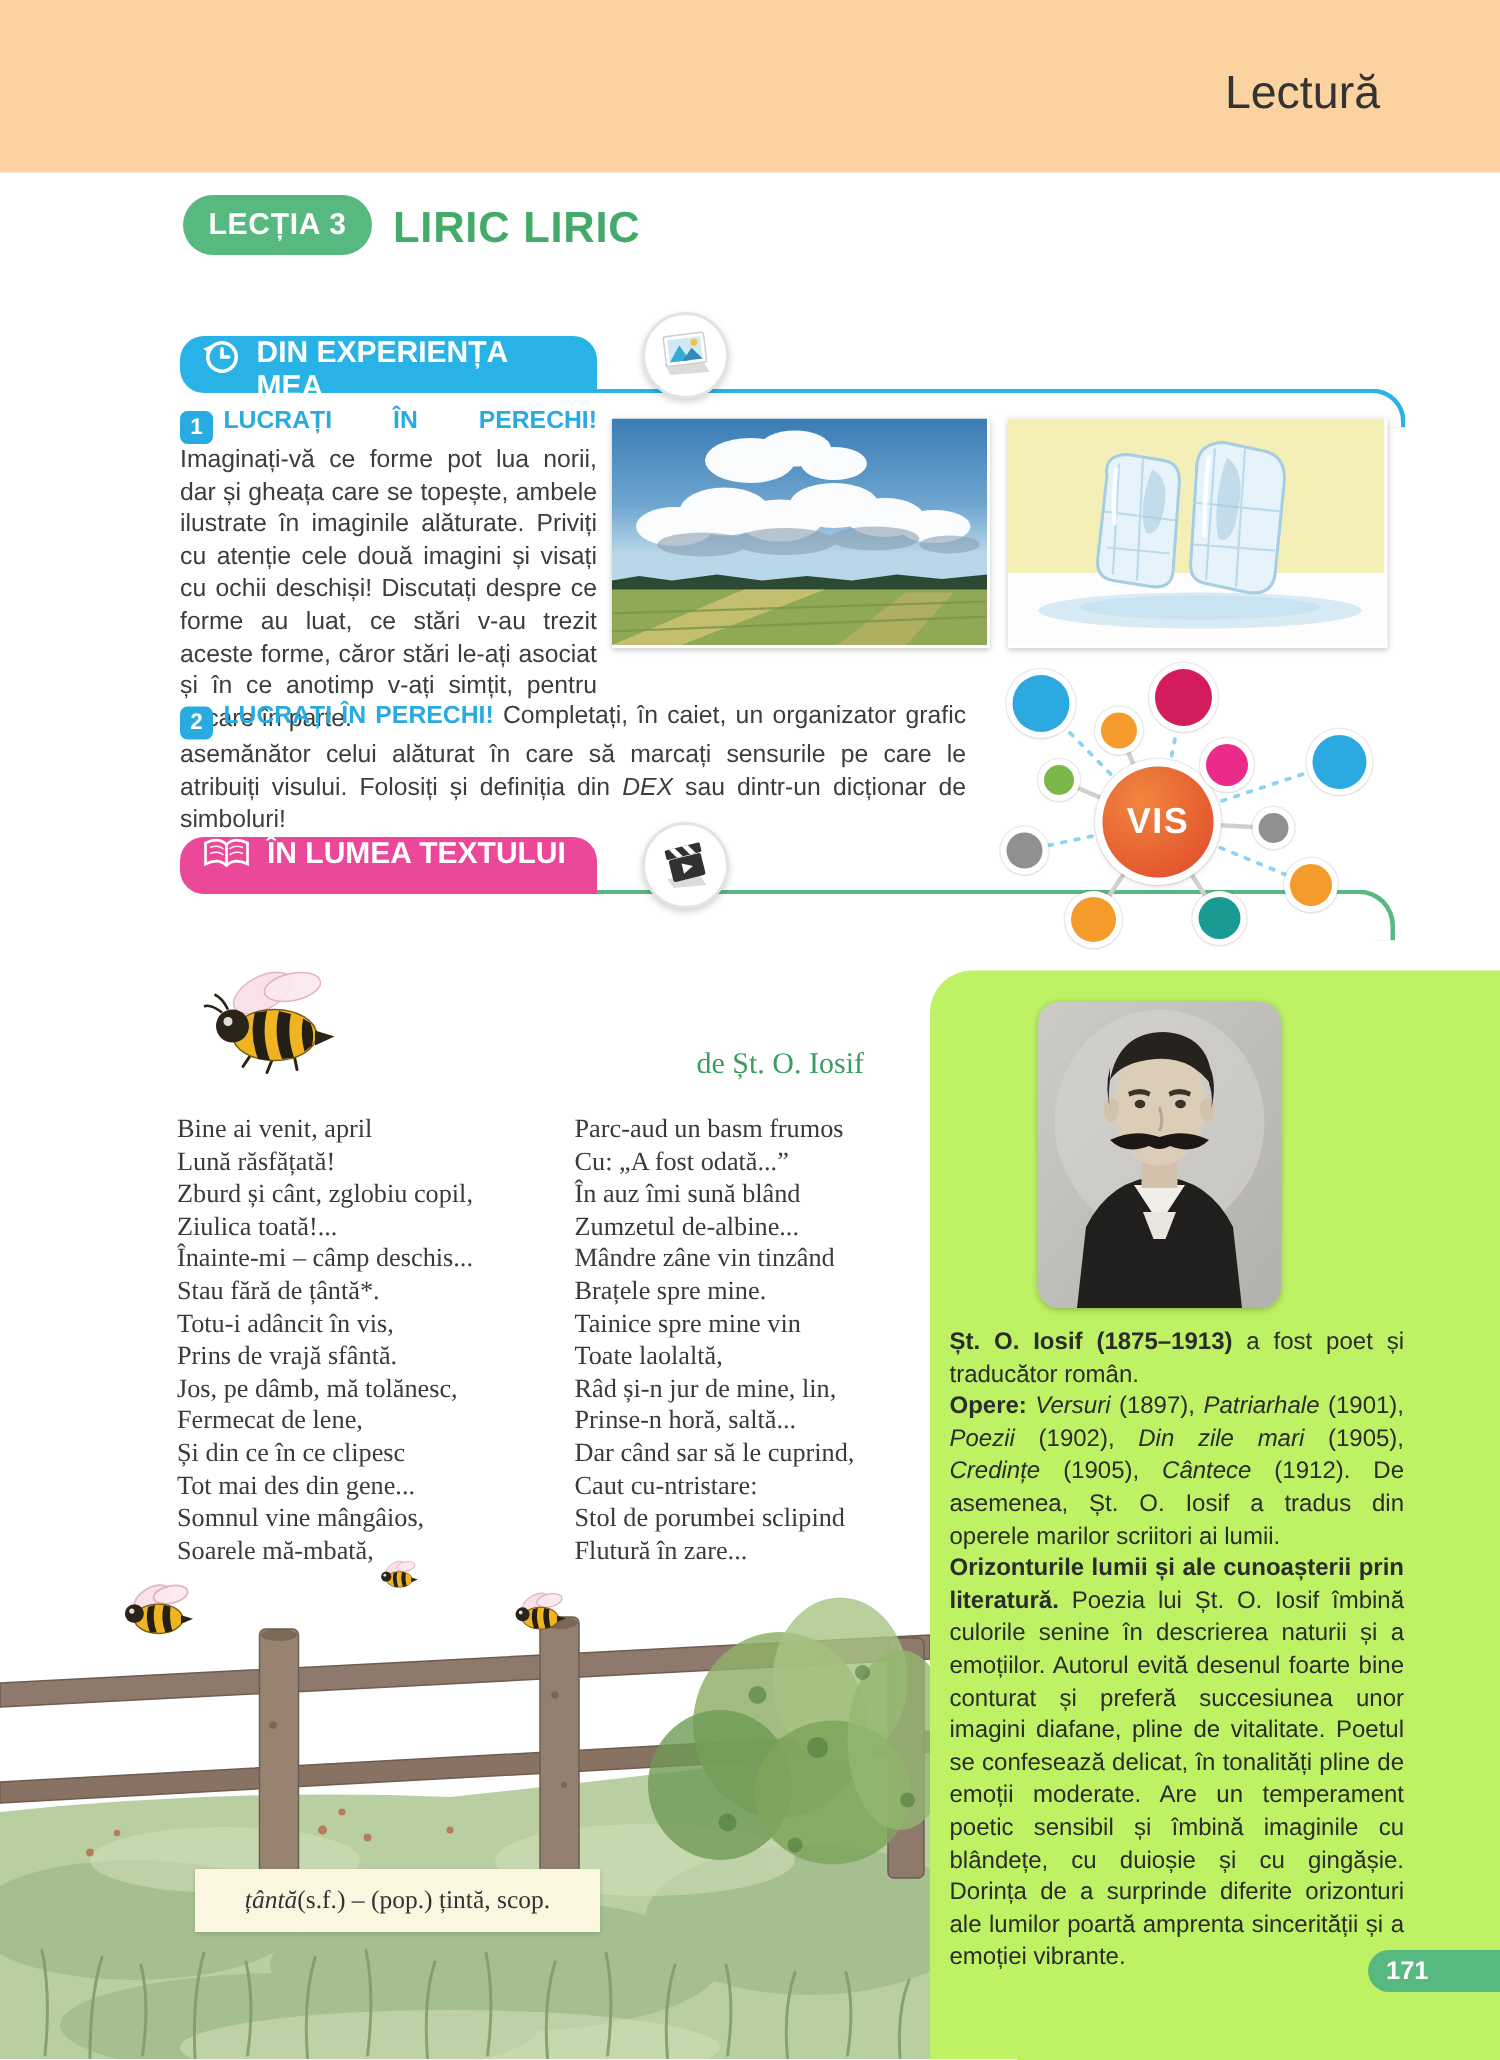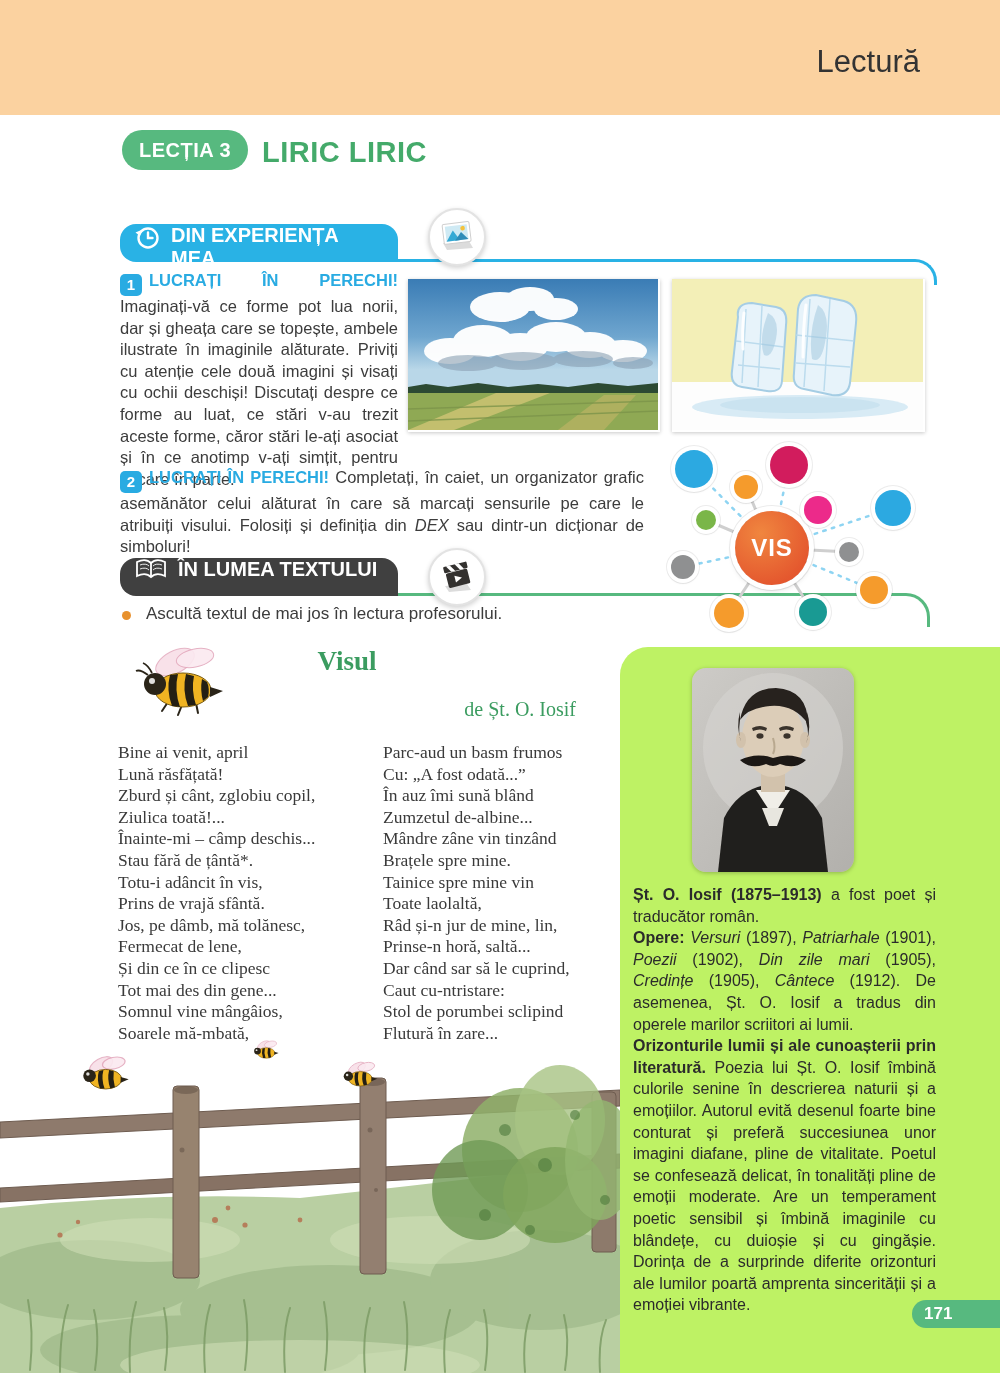--- a/index.html
+++ b/index.html
@@ -13,21 +13,21 @@
 
   
   .lesson-badge { position:absolute; left:122px; top:130px; width:126px; height:40px; background:#57b97f;
       border-radius:20px; color:#fff; font-weight:bold; font-size:20px; line-height:40px; text-align:center; letter-spacing:.5px; }
   .lesson-title { position:absolute; left:262px; top:136px; font-size:29px; font-weight:bold; color:#44aa6a; letter-spacing:.5px; }
 
   
   .banner { position:absolute; height:38px; width:278px; left:120px; border-radius:16px 16px 0 16px;
       color:#fff; font-weight:bold; font-size:20px; display:flex; align-items:flex-start; gap:10px; padding:0 10px 0 14px; z-index:3; }
   .banner-blue { top:224px; background:#29b2e5; }
-  .banner-green { top:558px; background:#404040; }
+  .banner-green { top:558px; background:#ec4899; }
   .rule-blue { position:absolute; left:396px; top:259px; width:541px; height:26px;
       border-top:3px solid #29b2e5; border-right:3px solid #29b2e5; border-top-right-radius:22px; }
   .rule-green { position:absolute; left:396px; top:593px; width:534px; height:34px;
       border-top:3px solid #57b97f; border-right:3px solid #57b97f; border-top-right-radius:24px; }
   .media-circle { position:absolute; width:58px; height:58px; border-radius:50%; background:#fff;
       border:2px solid #e3e3e3; box-shadow:0 2px 5px rgba(0,0,0,.18); display:flex; align-items:center; justify-content:center; z-index:4; }
   .media-1 { left:428px; top:208px; }
   .media-2 { left:428px; top:548px; }
 
   
@@ -249,24 +249,20 @@
           <rect x="7" y="13" width="22" height="15" rx="1.5" fill="#33312f"></rect>
           <rect x="6" y="6" width="24" height="6.5" rx="1" fill="#33312f"></rect>
           <polygon points="9,6 13,12.5 17,12.5 13,6" fill="#fff"></polygon>
           <polygon points="18,6 22,12.5 26,12.5 22,6" fill="#fff"></polygon>
           <polygon points="15,17 22,20.5 15,24" fill="#fff"></polygon>
         </g>
       </svg>
     </span>
   </div>
 
-  <div class="bullet-row">
-    <span class="bullet-dot"></span>
-    <span class="bullet-text">Ascultă textul de mai jos în lectura profesorului.</span>
-  </div>
 
   <span class="bee-large">
     <svg width="105" height="72" viewBox="0 0 105 72">
       <g>
         <ellipse cx="47" cy="17" rx="21" ry="11" fill="#f7dce6" opacity="0.85" stroke="#e3a9bd" transform="rotate(-28 47 17)"></ellipse>
         <ellipse cx="67" cy="13" rx="19" ry="9" fill="#fbe9f0" opacity="0.9" stroke="#e3a9bd" transform="rotate(-12 67 13)"></ellipse>
         <g stroke="#2a2418" stroke-width="2" stroke-linecap="round">
           <path d="M40,57 L34,66" fill="none"></path>
             <path d="M54,60 L50,70" fill="none"></path>
             <path d="M68,58 L70,68" fill="none"></path>
@@ -276,21 +272,20 @@
         <path d="M58,29 Q54,45 60,61 L68,60 Q63,45 66,31 Z" fill="#241f14"></path>
         <path d="M74,34 Q72,45 75,56 L80,52 Q82,44 79,37 Z" fill="#241f14"></path>
         <circle cx="27" cy="39" r="11" fill="#2a2418"></circle>
         <circle cx="24" cy="36" r="3" fill="#fff" opacity="0.85"></circle>
         <path d="M20,30 Q12,24 8,26" stroke="#2a2418" stroke-width="1.8" fill="none"></path>
         <path d="M24,28 Q20,20 15,18" stroke="#2a2418" stroke-width="1.8" fill="none"></path>
         <polygon points="82,42 95,46 82,52" fill="#2a2418"></polygon>
       </g>
     </svg>
   </span>
-  <h2 class="poem-title">Visul</h2>
   <div class="poem-author">de Șt. O. Iosif</div>
   <div class="stanza stanza-1">
       <div>Bine ai venit, april</div>
       <div>Lună răsfățată!</div>
       <div>Zburd și cânt, zglobiu copil,</div>
       <div>Ziulica toată!...</div>
       <div>Înainte-mi – câmp deschis...</div>
       <div>Stau fără de țântă*.</div>
       <div>Totu-i adâncit în vis,</div>
       <div>Prins de vrajă sfântă.</div>
@@ -444,14 +439,18 @@
           <path d="M565,340 Q570,308 564,285"></path>
         <path d="M600,342 Q598,310 606,290"></path>
       </g>
 
       <use href="#beeS" transform="translate(85,40) scale(1.15)"></use>
       <use href="#beeS" transform="translate(255,18) scale(0.62)"></use>
       <use href="#beeS" transform="translate(345,42) scale(0.85)"></use>
     </svg>
   </div>
 
+  <div class="footnote">
+      <span style="font-style: italic;">țântă</span>
+      <span> (s.f.) – (pop.) țintă, scop.</span>
+    </div>
 
 </div>
 
 </body></html>

